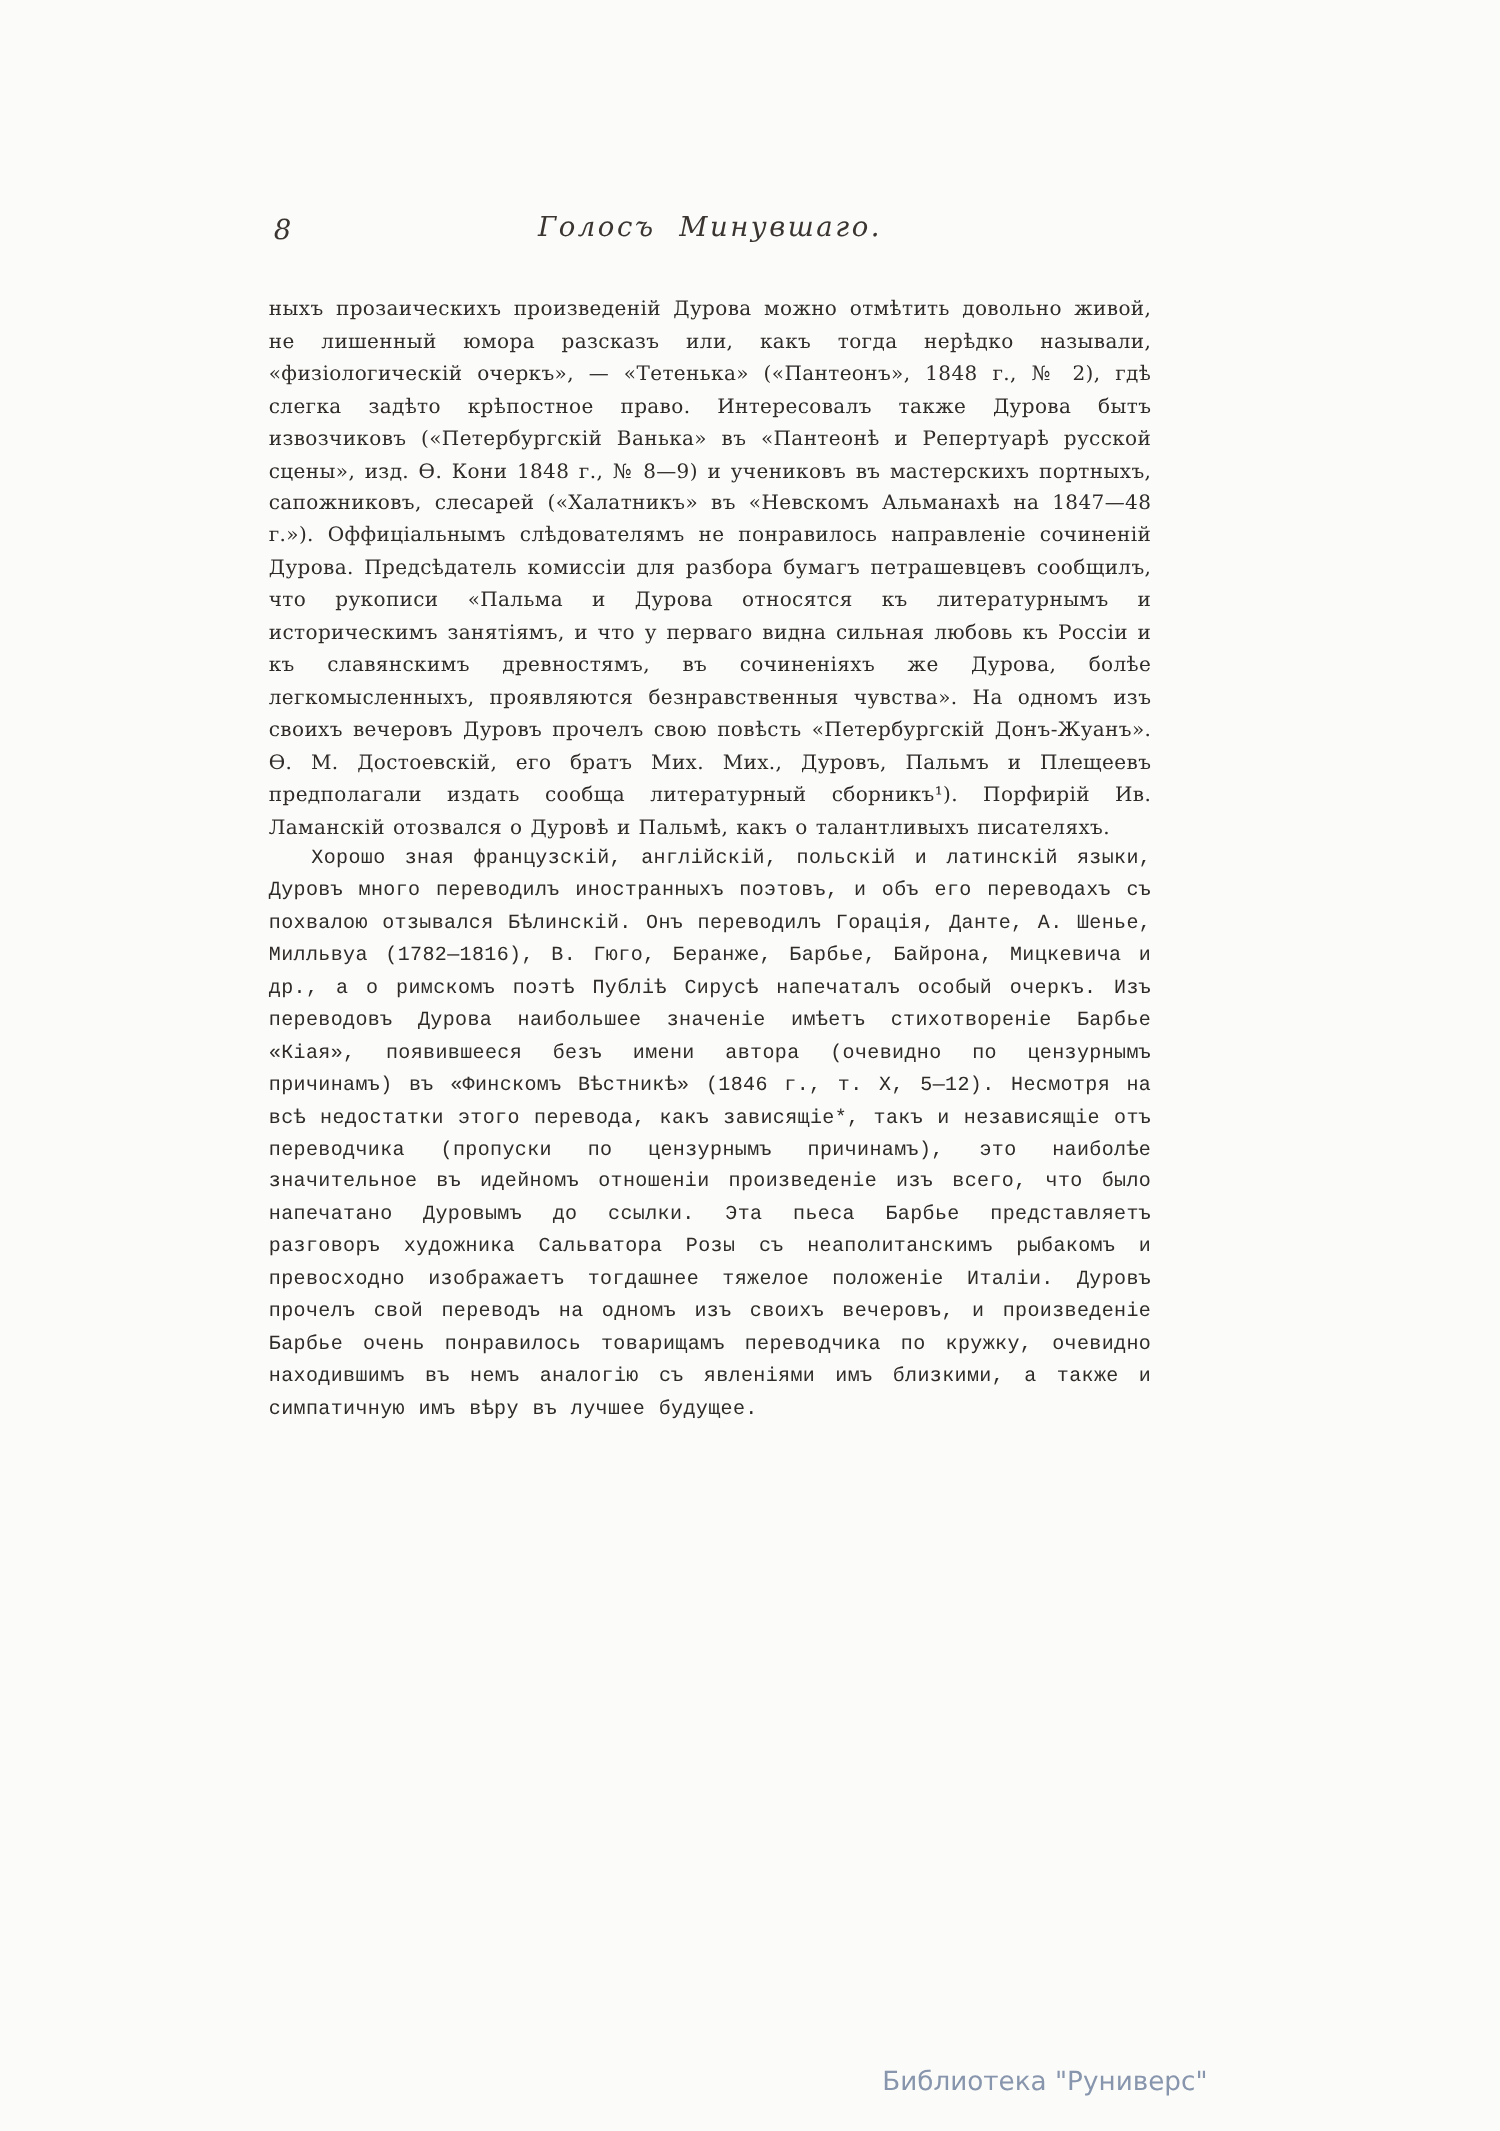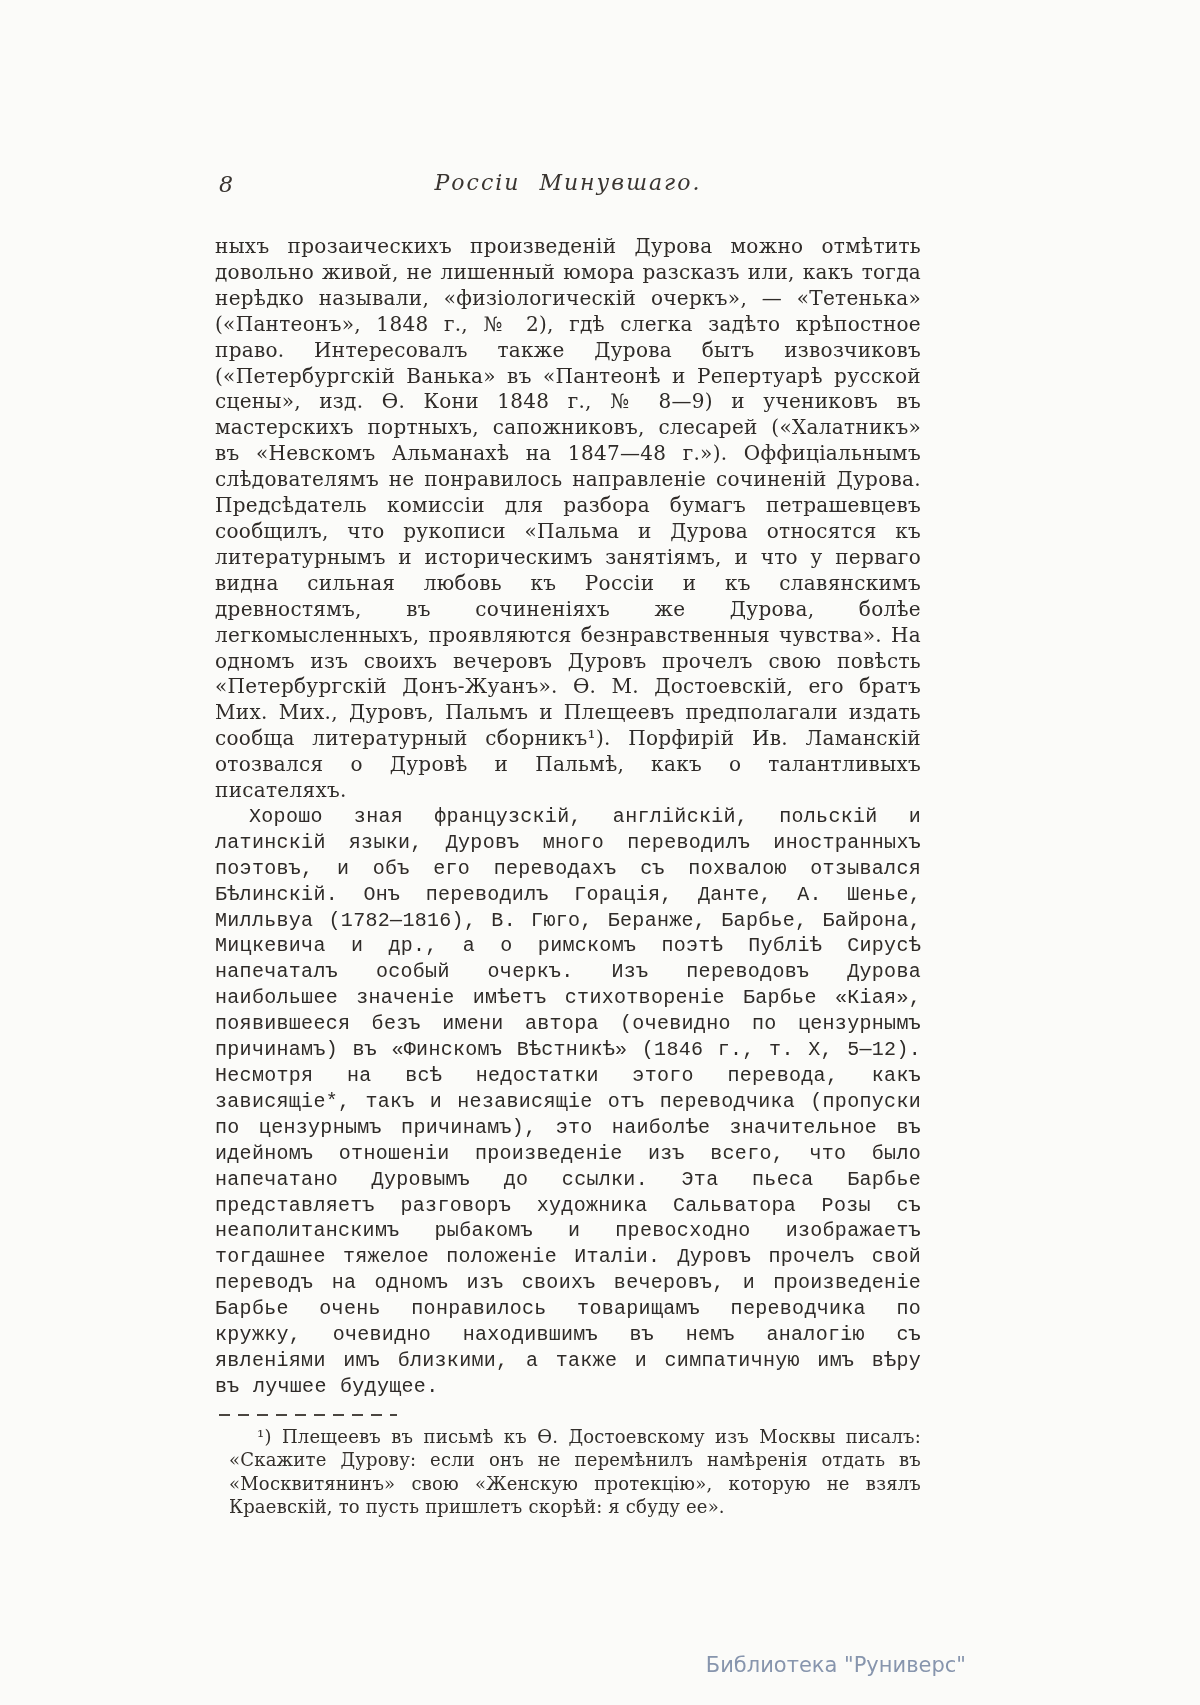--- a/index.html
+++ b/index.html
@@ -32,21 +32,21 @@
   }
   .running-title {
     text-align: center;
     font-style: italic;
     font-size: 22px;
     letter-spacing: 2px;
     word-spacing: 10px;
     color: #3a3531;
   }
   .body-text p {
-    font-size: 20px;
+    font-size: 16px;
     line-height: 25.9px;
     text-align: justify;
     letter-spacing: 0.3px;
     word-spacing: 1px;
     color: #2f2b28;
   }
   .body-text p.indent { text-indent: 34px; font-family: Liberation Mono, monospace; }
   .footnote {
     margin-top: 14px;
     padding-left: 14px;
@@ -76,28 +76,24 @@
     color: #8795ad;
   }
 </style>
 </head>
 <body>
 
 <div class="scan-page">
 
   <div class="page-header">
     <span class="page-number">8</span>
-    <div class="running-title">Россіи Минувшаго.</div>
+    <div class="running-title">Голосъ Минувшаго.</div>
   </div>
 
   <div class="body-text">
     <p>ныхъ прозаическихъ произведеній Дурова можно отмѣтить довольно живой, не лишенный юмора разсказъ или, какъ тогда нерѣдко называли, «физіологическій очеркъ», — «Тетенька» («Пантеонъ», 1848 г., № 2), гдѣ слегка задѣто крѣпостное право. Интересовалъ также Дурова бытъ извозчиковъ («Петербургскій Ванька» въ «Пантеонѣ и Репертуарѣ русской сцены», изд. Ѳ. Кони 1848 г., № 8—9) и учениковъ въ мастерскихъ портныхъ, сапожниковъ, слесарей («Халатникъ» въ «Невскомъ Альманахѣ на 1847—48 г.»). Оффиціальнымъ слѣдователямъ не понравилось направленіе сочиненій Дурова. Предсѣдатель комиссіи для разбора бумагъ петрашевцевъ сообщилъ, что рукописи «Пальма и Дурова относятся къ литературнымъ и историческимъ занятіямъ, и что у перваго видна сильная любовь къ Россіи и къ славянскимъ древностямъ, въ сочиненіяхъ же Дурова, болѣе легкомысленныхъ, проявляются безнравственныя чувства». На одномъ изъ своихъ вечеровъ Дуровъ прочелъ свою повѣсть «Петербургскій Донъ-Жуанъ». Ѳ. М. Достоевскій, его братъ Мих. Мих., Дуровъ, Пальмъ и Плещеевъ предполагали издать сообща литературный сборникъ¹). Порфирій Ив. Ламанскій отозвался о Дуровѣ и Пальмѣ, какъ о талантливыхъ писателяхъ.</p>
     <p class="indent">Хорошо зная французскій, англійскій, польскій и латинскій языки, Дуровъ много переводилъ иностранныхъ поэтовъ, и объ его переводахъ съ похвалою отзывался Бѣлинскій. Онъ переводилъ Горація, Данте, А. Шенье, Милльвуа (1782—1816), В. Гюго, Беранже, Барбье, Байрона, Мицкевича и др., а о римскомъ поэтѣ Публіѣ Сирусѣ напечаталъ особый очеркъ. Изъ переводовъ Дурова наибольшее значеніе имѣетъ стихотвореніе Барбье «Кіая», появившееся безъ имени автора (очевидно по цензурнымъ причинамъ) въ «Финскомъ Вѣстникѣ» (1846 г., т. X, 5—12). Несмотря на всѣ недостатки этого перевода, какъ зависящіе*, такъ и независящіе отъ переводчика (пропуски по цензурнымъ причинамъ), это наиболѣе значительное въ идейномъ отношеніи произведеніе изъ всего, что было напечатано Дуровымъ до ссылки. Эта пьеса Барбье представляетъ разговоръ художника Сальватора Розы съ неаполитанскимъ рыбакомъ и превосходно изображаетъ тогдашнее тяжелое положеніе Италіи. Дуровъ прочелъ свой переводъ на одномъ изъ своихъ вечеровъ, и произведеніе Барбье очень понравилось товарищамъ переводчика по кружку, очевидно находившимъ въ немъ аналогію съ явленіями имъ близкими, а также и симпатичную имъ вѣру въ лучшее будущее.</p>
   </div>
 
-  <div class="footnote">
-    <div class="footnote-rule"></div>
-    <p class="footnote-text">¹) Плещеевъ въ письмѣ къ Ѳ. Достоевскому изъ Москвы писалъ: «Скажите Дурову: если онъ не перемѣнилъ намѣренія отдать въ «Москвитянинъ» свою «Женскую протекцію», которую не взялъ Краевскій, то пусть пришлетъ скорѣй: я сбуду ее».</p>
-  </div>
 
 </div>
 
 <div class="watermark">Библиотека "Руниверс"</div>
 
 </body></html>

